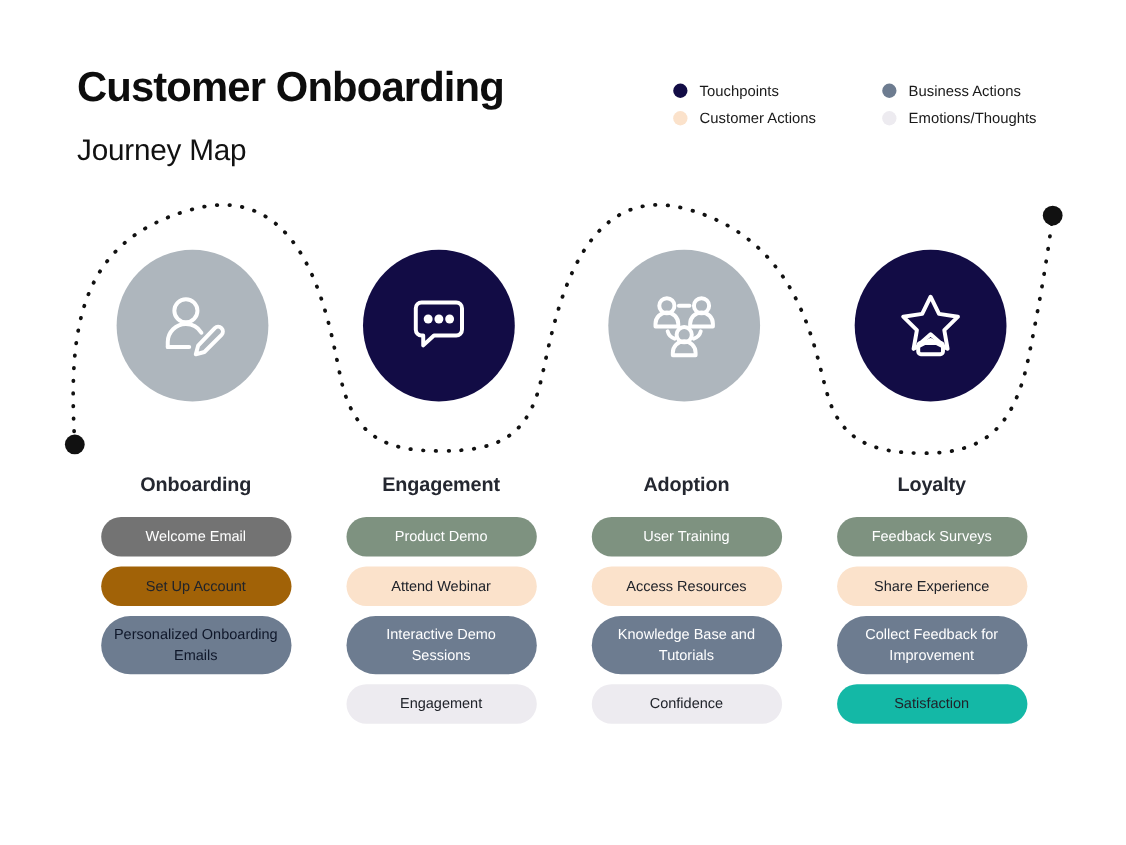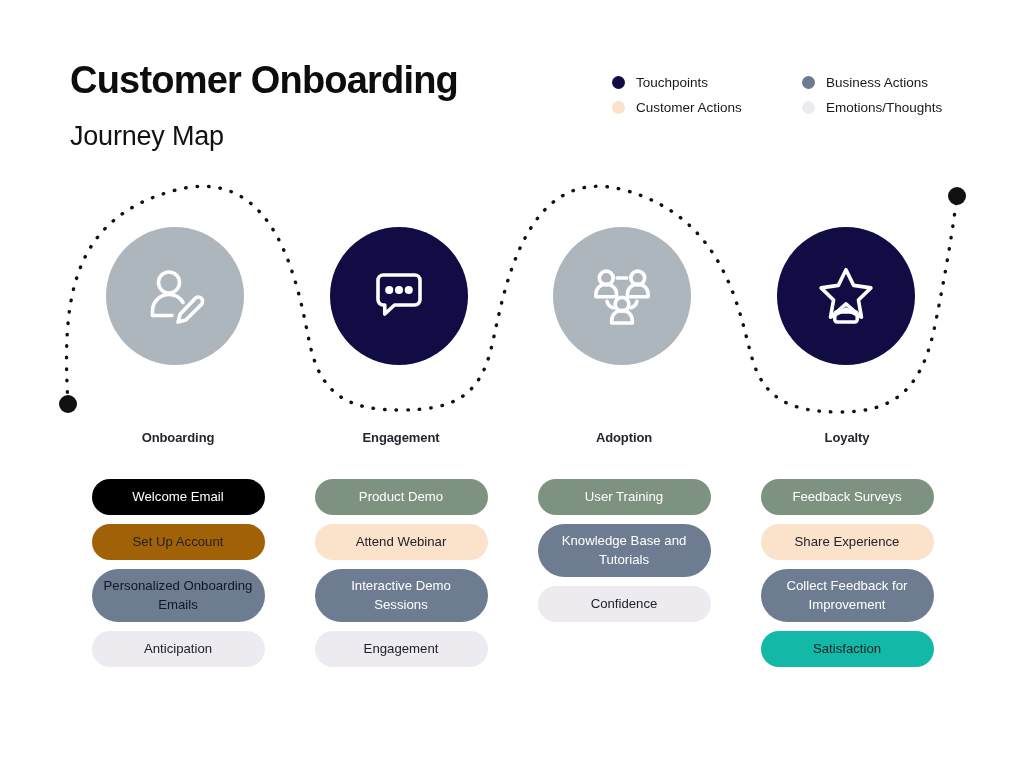--- a/index.html
+++ b/index.html
@@ -94,26 +94,26 @@
   }
   .stage-circle svg { display: block; }
 
   
   .stage-column {
     position: absolute;
     top: 430px;
     width: 200px;
   }
   .stage-name {
-    font-size: 13px;
+    font-size: 18px;
     font-weight: 700;
     color: #242730;
     text-align: center;
     letter-spacing: -0.1px;
-    margin-bottom: 34px;
+    margin-bottom: 19px;
   }
   .pill-stack {
     display: flex;
     flex-direction: column;
     gap: 9px;
     align-items: center;
   }
   .pill {
     width: 173px;
     min-height: 36px;
@@ -208,41 +208,41 @@
     <svg width="72" height="72" viewBox="0 0 48 48" fill="none" stroke="#ffffff" stroke-width="2.4" stroke-linecap="round" stroke-linejoin="round">
       <path d="M24 6.5l5.1 10.4 11.5 1.7-8.3 8.1 2 11.4L24 32.7l-10.3 5.4 2-11.4-8.3-8.1 11.5-1.7z"></path>
       <path d="M18 34.5l6-5.2 6 5.2z"></path>
       <rect x="16.5" y="34.5" width="15" height="6.8" rx="1.6"></rect>
     </svg>
   </div>
 
   <div class="stage-column" id="col-1" style="left:78px;">
     <div class="stage-name">Onboarding</div>
     <div class="pill-stack">
-      <div class="pill" style="background: #000000; color: rgb(255, 255, 255);">Welcome Email</div>
+      <div class="pill" style="background: #737373; color: rgb(255, 255, 255);">Welcome Email</div>
       <div class="pill" style="background: #a16207; color: rgb(32, 35, 42);">Set Up Account</div>
       <div class="pill two-line" style="background: rgb(109, 124, 144); color: #0f172a;">Personalized Onboarding Emails</div>
-      <div class="pill" style="background: rgb(237, 235, 240); color: rgb(32, 35, 42);">Anticipation</div>
     </div>
   </div>
 
   <div class="stage-column" id="col-2" style="left:301px;">
     <div class="stage-name">Engagement</div>
     <div class="pill-stack">
       <div class="pill" style="background: rgb(126, 146, 128); color: rgb(255, 255, 255);">Product Demo</div>
       <div class="pill" style="background: rgb(251, 226, 203); color: rgb(32, 35, 42);">Attend Webinar</div>
       <div class="pill two-line" style="background: rgb(109, 124, 144); color: rgb(255, 255, 255);">Interactive Demo Sessions</div>
       <div class="pill" style="background: rgb(237, 235, 240); color: rgb(32, 35, 42);">Engagement</div>
     </div>
   </div>
 
   <div class="stage-column" id="col-3" style="left:524px;">
     <div class="stage-name">Adoption</div>
     <div class="pill-stack">
       <div class="pill" style="background: rgb(126, 146, 128); color: rgb(255, 255, 255);">User Training</div>
+      <div class="pill" style="background: rgb(251, 226, 203); color: rgb(32, 35, 42);">Access Resources</div>
       <div class="pill two-line" style="background: rgb(109, 124, 144); color: rgb(255, 255, 255);">Knowledge Base and Tutorials</div>
       <div class="pill" style="background: rgb(237, 235, 240); color: rgb(32, 35, 42);">Confidence</div>
     </div>
   </div>
 
   <div class="stage-column" id="col-4" style="left:747px;">
     <div class="stage-name">Loyalty</div>
     <div class="pill-stack">
       <div class="pill" style="background: rgb(126, 146, 128); color: rgb(255, 255, 255);">Feedback Surveys</div>
       <div class="pill" style="background: rgb(251, 226, 203); color: rgb(32, 35, 42);">Share Experience</div>

